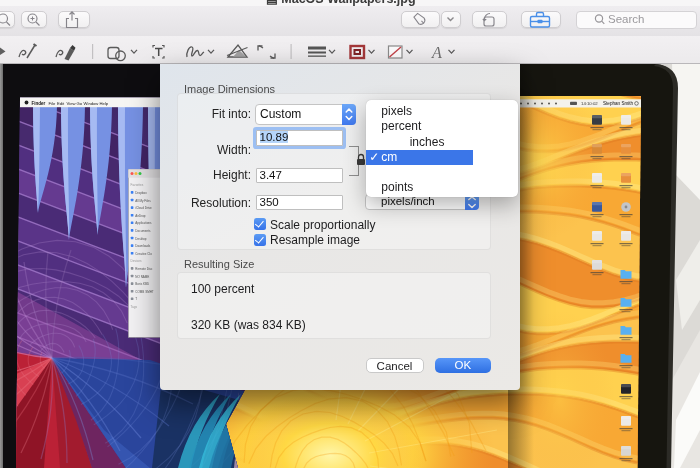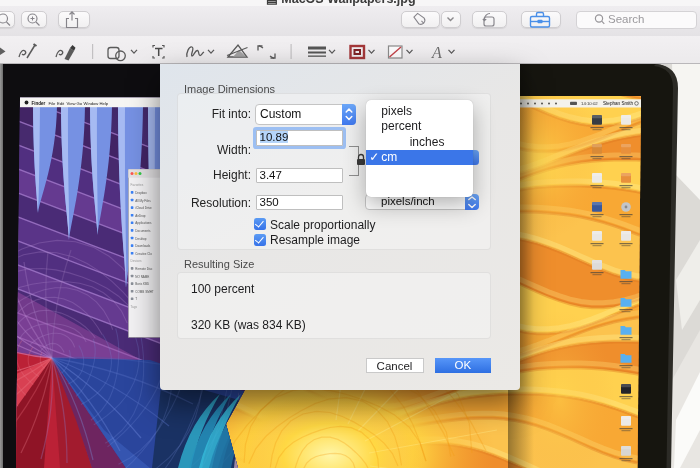--- a/index.html
+++ b/index.html
@@ -27,25 +27,25 @@
   .tinput{position:absolute;left:96px;width:87px;background:#fff;
     border:1px solid #bfbfbf;box-sizing:border-box;font-size:11.5px;color:#111;
     padding-left:2.5px;border-radius:1px;}
   .blue-cap{position:absolute;width:14px;background:linear-gradient(#6ca7f8,#3f78ee);
     border-radius:3.5px;}
   .chk{position:absolute;left:94px;width:11.5px;height:11.5px;border-radius:2.5px;
     background:linear-gradient(#5b9bf4,#3672e8);box-sizing:border-box;}
   .chk:after{content:"";position:absolute;left:2.5px;top:1px;width:4px;height:6.5px;
     border:solid #fff;border-width:0 1.6px 1.6px 0;transform:rotate(40deg);}
   .clabel{position:absolute;left:110px;font-size:12px;color:#1d1d1f;}
-  .mbtn{position:absolute;top:293.5px;height:15.5px;border-radius:0;font-size:11.5px;
+  .mbtn{position:absolute;top:293.5px;height:15.5px;border-radius:5px;font-size:11.5px;
     text-align:center;line-height:15px;box-sizing:border-box;}
   
   #menu{left:365.8px;top:100.4px;width:107px;height:97px;background:#fff;
-    border-radius:5px;box-shadow:0 8px 22px rgba(0,0,0,0.3),0 0 1px rgba(0,0,0,0.25);}
+    border-radius:5px;box-shadow:0 8px 22px rgba(0,0,0,0.3),0 0 1px rgba(0,0,0,0.25);padding-left:45px;}
   .mi{position:absolute;left:0;width:107px;height:15.1px;font-size:12px;color:#1d1d1f;
     line-height:15.1px;padding-left:15.5px;box-sizing:border-box;}
 </style>
 </head>
 <body>
 
 <svg class="abs" id="photo" style="left:0;top:64px" width="700" height="404" viewBox="0 64 700 404">
     <defs>
 <clipPath id="cpL">
         <polygon points="20,97.5 322,97.5 322,388 246,388 226,424 238,468 16,468"></polygon>
@@ -546,13 +546,14 @@
   <div class="mbtn" style="left:205.5px;width:58px;background:#fff;border:1px solid #c9c9c9;color:#1d1d1f;">Cancel</div>
   <div class="mbtn" style="left:275px;width:55.5px;background:linear-gradient(#5796f8,#2e6fe2);color:#fff;">OK</div>
 </div>
 
 <div class="abs" id="menu">
   <div class="mi" style="top:4px;">pixels</div>
   <div class="mi" style="top:19.1px;">percent</div>
   <div class="mi" style="top:34.2px;text-align:center;">inches</div>
   <div class="mi" style="top:49.3px;background:#3b76e8;color:#fff;width:107px;">
     <span style="position:absolute;left:3.5px;">✓</span>cm</div>
+  <div class="mi" style="top:79.5px;">points</div>
 </div>
 
 </body></html>

